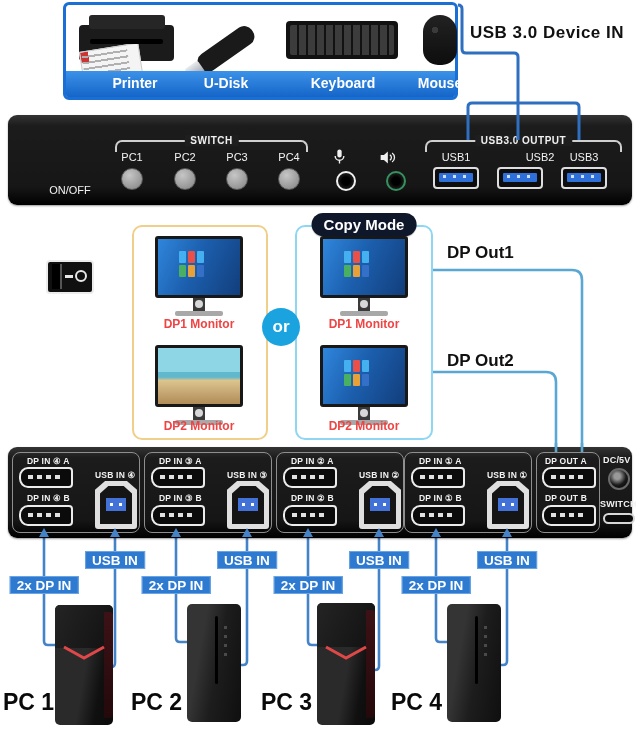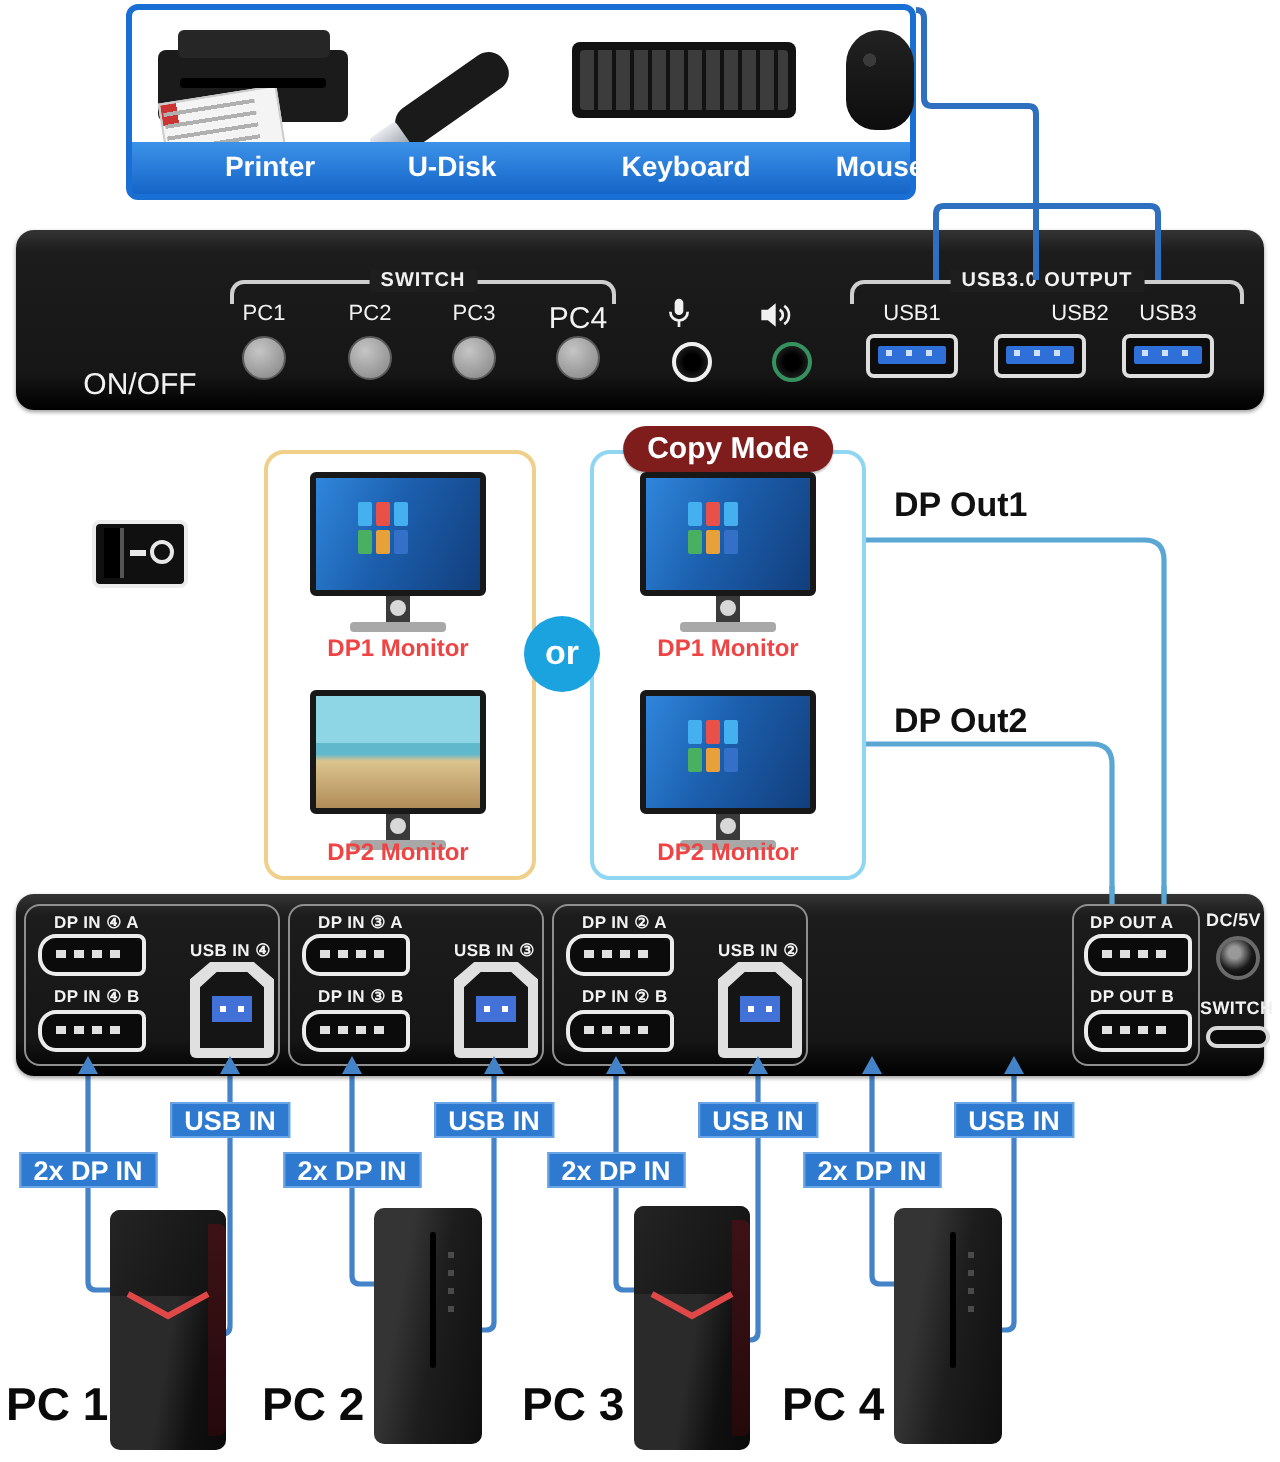--- a/index.html
+++ b/index.html
@@ -166,36 +166,37 @@
         <div class="keyboard-keys"></div>
       </div>
     <div class="mouse"></div>
     <div class="periph-bar">
       <span class="periph-label" style="left:69px">Printer</span>
       <span class="periph-label" style="left:160px">U-Disk</span>
       <span class="periph-label" style="left:277px">Keyboard</span>
       <span class="periph-label" style="left:374px">Mouse</span>
     </div>
   </div>
+  <div class="abs devin-title z2">USB 3.0 Device IN</div>
 
   <div class="abs device z2" style="top:115px;height:90px;">
     <div class="abs rocker" style="position:absolute;">
       <div class="rocker-bar"></div>
         <div class="rocker-dash"></div>
         <div class="rocker-circ"></div>
     </div>
-    <div class="abs wlabel center" style="left:62px;top:69px;font-size:15px;">ON/OFF</div>
+    <div class="abs wlabel center" style="left:62px;top:69px;font-size:11px;">ON/OFF</div>
 
     <div class="bracket" style="left:107px;top:25px;width:193px;">
       <span class="bracket-label">SWITCH</span>
     </div>
     <div class="abs wlabel center" style="left:124px;top:36px;font-size:11px;">PC1</div>
     <div class="abs wlabel center" style="left:177px;top:36px;font-size:11px;">PC2</div>
     <div class="abs wlabel center" style="left:229px;top:36px;font-size:11px;">PC3</div>
-    <div class="abs wlabel center" style="left:281px;top:36px;font-size:15px;">PC4</div>
+    <div class="abs wlabel center" style="left:281px;top:36px;font-size:11px;">PC4</div>
     <div class="abs pc-btn" style="left:113px;top:53px;"></div>
     <div class="abs pc-btn" style="left:166px;top:53px;"></div>
     <div class="abs pc-btn" style="left:218px;top:53px;"></div>
     <div class="abs pc-btn" style="left:270px;top:53px;"></div>
 
     <svg class="abs" style="left:325px;top:33px;" width="13" height="18" viewBox="0 0 24 30">
       <rect x="8" y="1" width="8" height="15" rx="4" fill="#f0f0f0"></rect>
       <path d="M4 13a8 8 0 0 0 16 0" fill="none" stroke="#f0f0f0" stroke-width="2.5"></path>
       <line x1="12" y1="21" x2="12" y2="27" stroke="#f0f0f0" stroke-width="2.5"></line>
     </svg>
@@ -241,21 +242,21 @@
     <div class="mon-label" style="left:65px;top:90px;">DP1 Monitor</div>
     <div class="monitor" style="left:21px;top:118px;">
       <div class="mscreen beach-bg"></div>
         <div class="m-neck"></div>
         <div class="m-base"></div>
     </div>
     <div class="mon-label" style="left:65px;top:192px;">DP2 Monitor</div>
   </div>
 
   <div class="abs mode-box z2" style="left:295px;width:138px;border:2.5px solid #8fd6f2;">
-    <div class="mode-badge" style="background:#7f1d1d;">Copy Mode</div>
+    <div class="mode-badge" style="background:#0f172a;">Copy Mode</div>
     <div class="monitor" style="left:23px;top:9px;">
       <div class="mscreen win-bg">
           <div class="tiles">
         <div style="background:#45b0f0"></div>
             <div style="background:#e85048"></div>
             <div style="background:#45b0f0"></div>
         <div style="background:#48b060"></div>
             <div style="background:#e8a038"></div>
             <div style="background:#3570c8"></div>
       </div>
@@ -329,20 +330,35 @@
       <div class="usbb" style="left:82px;top:28px;">
           <div class="usbb-in"></div>
           <div class="usbb-blue"></div>
         </div>
       <span class="plabel" style="left:14px;top:40px;">DP IN ③ B</span>
       <div class="dp-port" style="left:6px;top:52px;">
           <div class="dp-pins"></div>
         </div>
     </div>
 
+    <div class="abs pgroup" style="left:396px;top:5px;width:128px;height:81px;">
+      <span class="plabel" style="left:14px;top:3px;">DP IN ① A</span>
+      <div class="dp-port" style="left:6px;top:14px;">
+          <div class="dp-pins"></div>
+        </div>
+      <span class="plabel" style="left:82px;top:17px;">USB IN ①</span>
+      <div class="usbb" style="left:82px;top:28px;">
+          <div class="usbb-in"></div>
+          <div class="usbb-blue"></div>
+        </div>
+      <span class="plabel" style="left:14px;top:40px;">DP IN ① B</span>
+      <div class="dp-port" style="left:6px;top:52px;">
+          <div class="dp-pins"></div>
+        </div>
+    </div>
 
     <div class="abs pgroup" style="left:528px;top:5px;width:64px;height:81px;">
       <span class="plabel" style="left:8px;top:3px;">DP OUT A</span>
       <div class="dp-port" style="left:5px;top:14px;">
           <div class="dp-pins"></div>
         </div>
       <span class="plabel" style="left:8px;top:40px;">DP OUT B</span>
       <div class="dp-port" style="left:5px;top:52px;">
           <div class="dp-pins"></div>
         </div>

